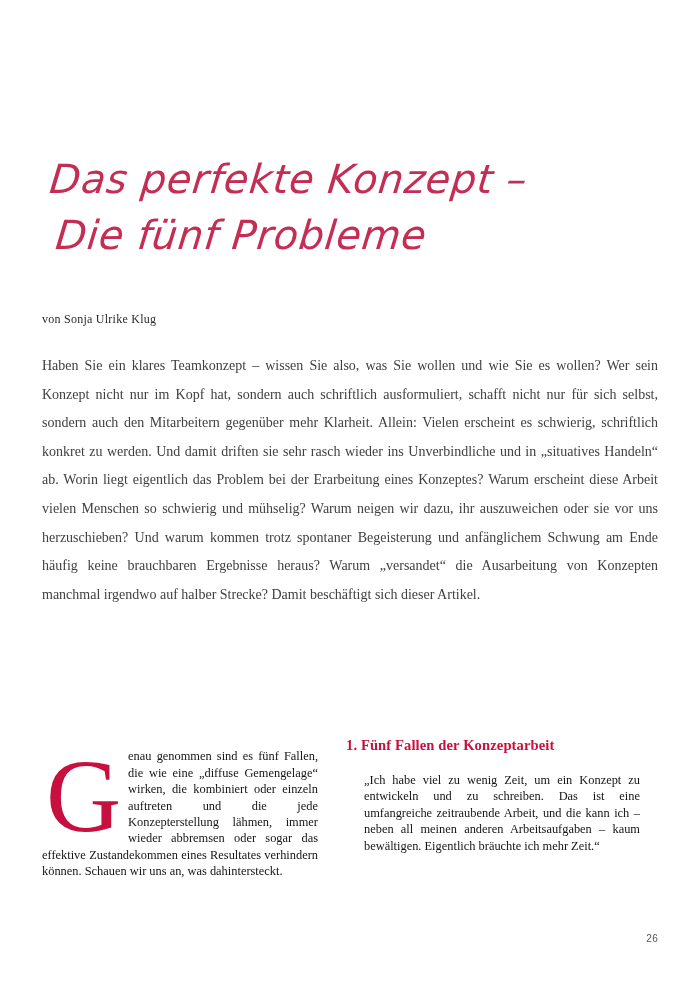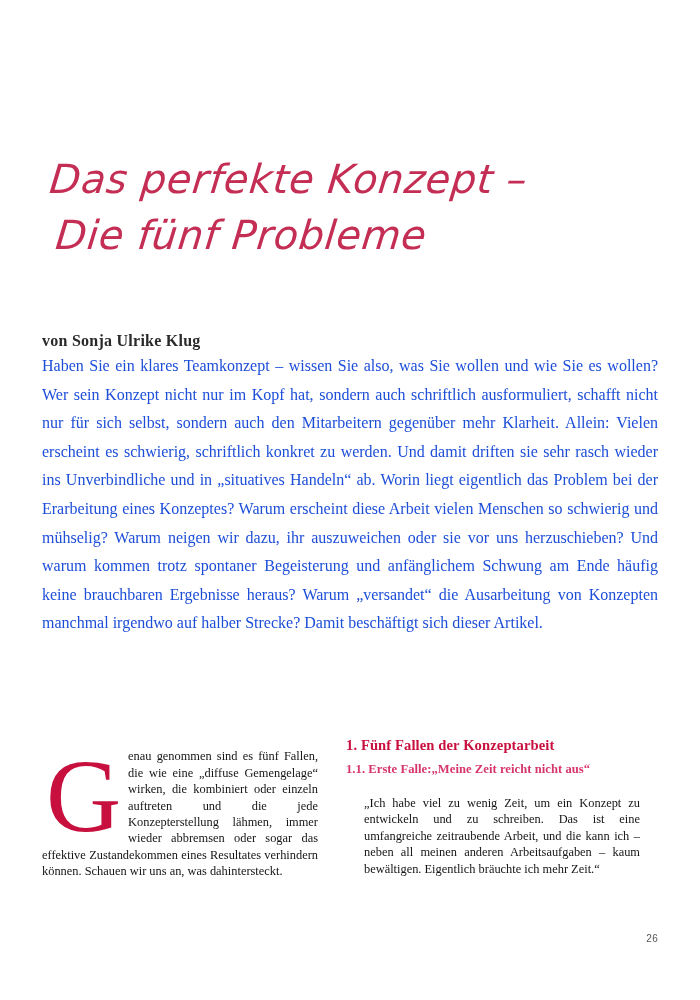--- a/index.html
+++ b/index.html
@@ -46,39 +46,38 @@
   }
   .title-line.second {
     margin-top: 2px;
     padding-left: 6px;
   }
 
   
   .byline {
     position: absolute;
     left: 42px;
-    top: 332px;
+    top: 312px;
     font-family: "Liberation Serif", "DejaVu Serif", serif;
-    font-size: 16px;
+    font-size: 12px;
     letter-spacing: 0.25px;
     color: #2a2a2a;
-    font-weight: bold;
   }
 
   
   .intro {
     position: absolute;
     left: 42px;
     top: 352px;
     width: 616px;
-    font-size: 16px;
+    font-size: 14px;
     line-height: 28.6px;
     text-align: justify;
     text-justify: inter-word;
-    color: #1d4ed8;
+    color: #404040;
     hyphens: manual;
   }
 
   
   .columns {
     position: absolute;
     left: 42px;
     top: 736px;
     width: 616px;
     height: 180px;
@@ -167,21 +166,20 @@
   <div class="columns">
 
     <div class="col col-left">
       <p class="dropcap-para">
         <span class="dropcap">G</span><span>enau genommen sind es fünf Fallen, die wie eine „diffuse Gemengelage“ wirken, die kombiniert oder einzeln auftreten und die jede Konzepterstellung lähmen, immer wieder abbremsen oder sogar das effektive Zustandekommen eines Resultates verhindern können. Schauen wir uns an, was dahintersteckt.</span>
       </p>
     </div>
 
     <div class="col col-right">
       <h2 class="heading-1">1. Fünf Fallen der Konzeptarbeit</h2>
-      <h3 class="heading-2">1.1. Erste Falle:„Meine Zeit reicht nicht aus“</h3>
       <p class="quote-para">„Ich habe viel zu wenig Zeit, um ein Konzept zu entwickeln und zu schreiben. Das ist eine umfangreiche zeitraubende Arbeit, und die kann ich – neben all meinen anderen Arbeitsaufgaben – kaum bewältigen. Eigentlich bräuchte ich mehr Zeit.“</p>
     </div>
 
   </div>
 
   <div class="folio">26</div>
 
 </div>
 
 </body></html>

